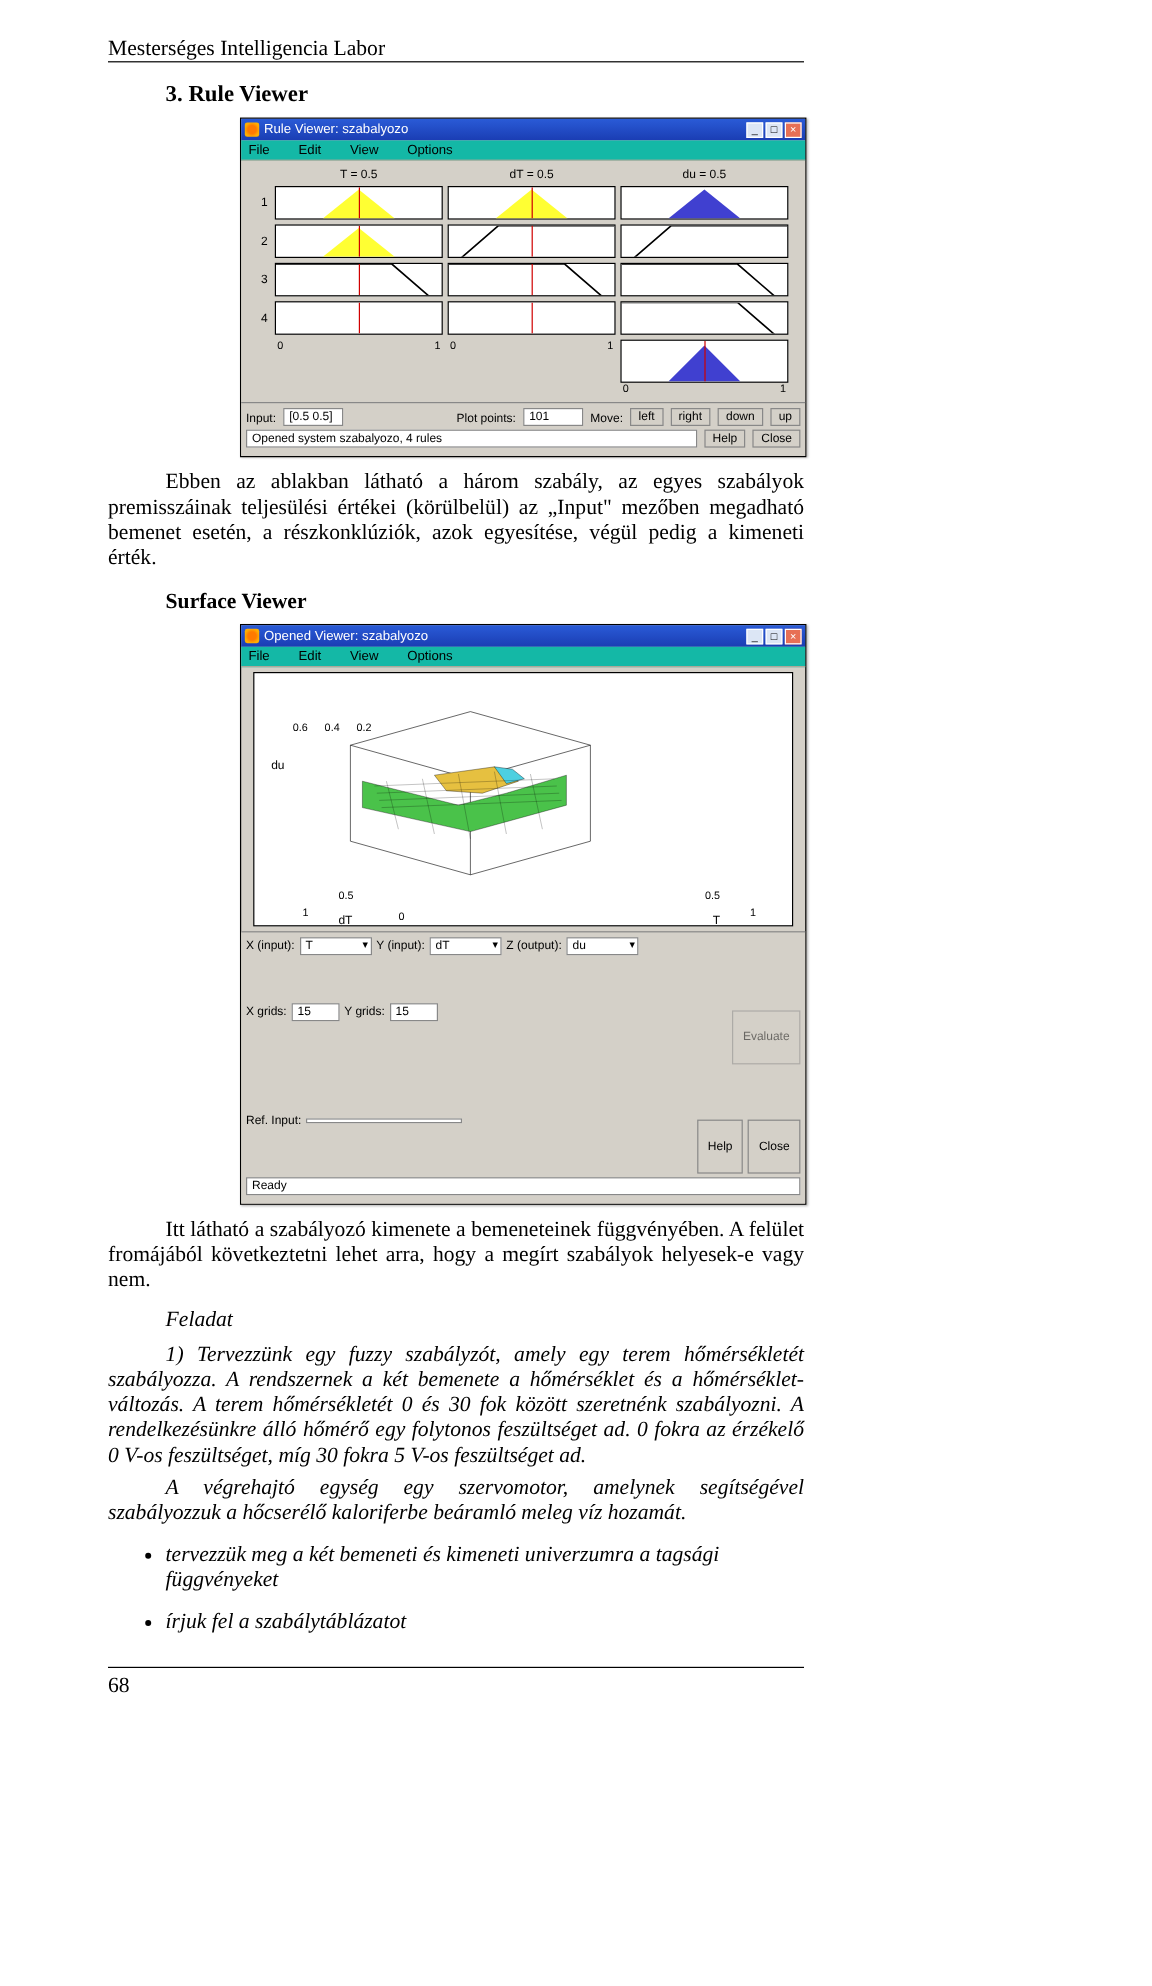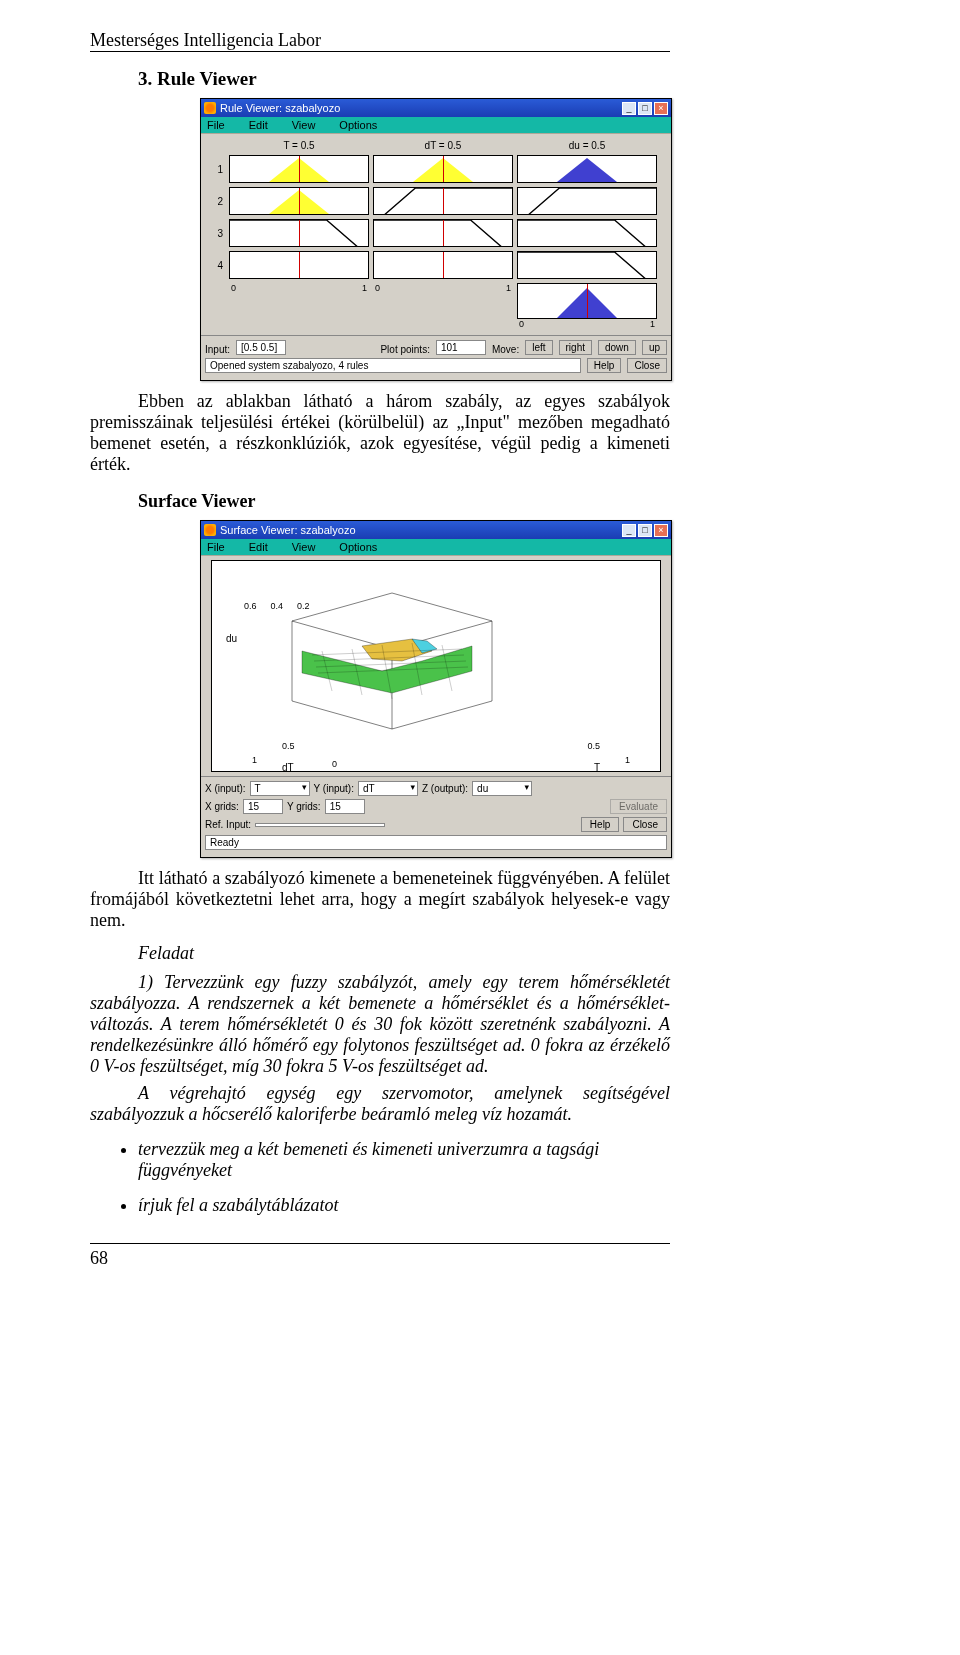--- a/index.html
+++ b/index.html
@@ -231,21 +231,22 @@
   .sv-row .txt {
     background: #fff;
     border: 1px solid #888;
     padding: 1px 4px;
     min-width: 30px;
     display: inline-block;
   }
   .sv-row .btn {
     background: #d4d0c8;
     border: 1px solid #888;
-    padding: 1px 8px;
+    padding: 16px 8px;
+    margin-top: 43px;
   }
   .footer-rule {
     border-top: 1px solid #000;
     margin-top: 27px;
     padding-top: 4px;
   }
   .page-number {
     font-size: 18px;
   }
 </style>
@@ -401,21 +402,21 @@
 
   <div class="body-text indent">Ebben az ablakban látható a három szabály, az egyes szabályok premisszáinak teljesülési értékei (körülbelül) az „Input" mezőben megadható bemenet esetén, a részkonklúziók, azok egyesítése, végül pedig a kimeneti érték.</div>
 
   <div class="subheading">Surface Viewer</div>
 
   <div class="figwrap">
     <div class="mwin">
       <div class="titlebar">
         <div class="titlebar-left">
           <div class="titlebar-icon"></div>
-          <span>Surface Viewer: szabalyozo</span>
+          <span>Opened Viewer: szabalyozo</span>
         </div>
         <div class="titlebar-btns">
           <div class="tb-btn">_</div>
           <div class="tb-btn">□</div>
           <div class="tb-btn close">×</div>
         </div>
       </div>
       <div class="menubar">
         <span>File</span>
         <span>Edit</span>

